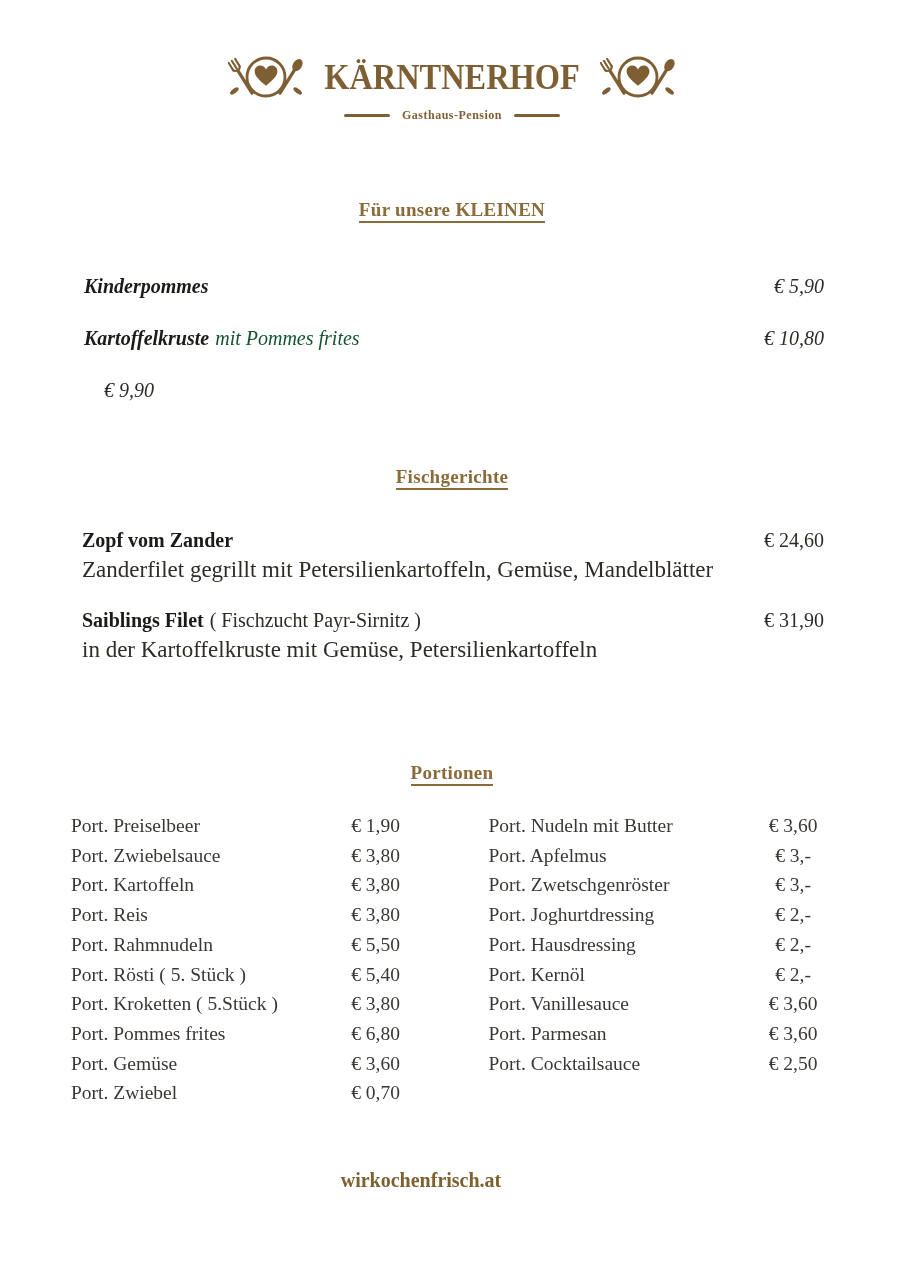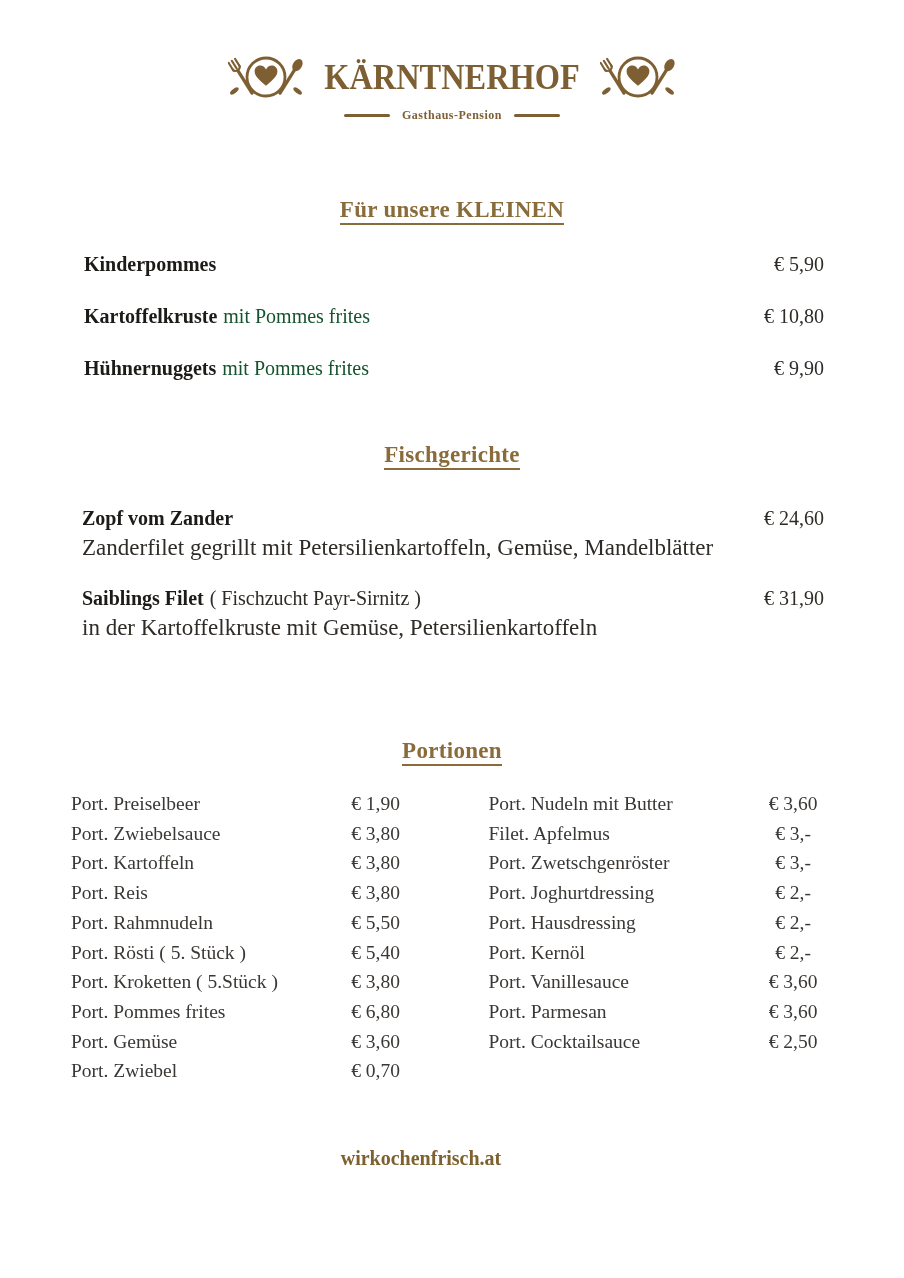--- a/index.html
+++ b/index.html
@@ -15,27 +15,27 @@
   .logo-title{
     font-size:36px;font-weight:bold;color:#7d5f33;letter-spacing:0px;
     display:inline-block;transform:scaleX(.9);transform-origin:center;
     white-space:nowrap;
   }
   .logo-sub{display:flex;align-items:center;gap:12px;margin-top:2px;color:#7d5f33;}
   .logo-sub .dash{width:46px;height:3px;background:#7d5f33;border-radius:2px;}
   .logo-sub .subtext{font-size:12px;font-weight:bold;letter-spacing:.5px;}
   .logo-icon{width:76px;height:58px;flex:0 0 auto;}
   
-  .section-title{text-align:center;font-size:23px;font-weight:bold;color:#8a6b3a;line-height:30px;}
+  .section-title{text-align:center;font-size:19px;font-weight:bold;color:#8a6b3a;line-height:30px;}
   .section-title .underlined{border-bottom:2px solid #8a6b3a;padding-bottom:1px;letter-spacing:.3px;}
   .st-kids{margin-top:72px;}
   .st-fish{margin-top:57px;}
   .st-portions{margin-top:93px;}
   
-  .menu-list{margin-top:24px;padding:0 64px 0 68px;}
+  .menu-list{margin-top:46px;padding:0 64px 0 68px;font-style:italic;}
   .menu-row{display:flex;justify-content:space-between;align-items:baseline;
     font-size:20px;line-height:30px;margin-bottom:22px;}
   .dish-name{font-weight:bold;color:#1d1b18;}
   .dish-desc{color:#14532d;margin-left:6px;}
   .dish-desc:empty{display:none;margin:0;}
   .dish-suffix{color:#2f2b27;margin-left:6px;font-weight:normal;}
   .dish-suffix:empty{display:none;margin:0;}
   .dish-price{color:#2f2b27;white-space:nowrap;margin-left:20px;}
   
   .fish-list{margin-top:33px;padding:0 64px 0 66px;}
@@ -109,21 +109,20 @@
   <div class="menu-list">
     <div class="menu-row">
       <span><span class="dish-name">Kinderpommes</span></span>
       <span class="dish-price">€ 5,90</span>
     </div>
     <div class="menu-row">
       <span><span class="dish-name">Kartoffelkruste</span><span class="dish-desc">mit Pommes frites</span></span>
       <span class="dish-price">€ 10,80</span>
     </div>
     <div class="menu-row">
-      <span><span class="dish-name">Hühnernuggets</span><span class="dish-desc">mit Pommes frites</span></span>
       <span class="dish-price">€ 9,90</span>
     </div>
   </div>
 
   <div class="section-title st-fish">
     <span class="underlined">Fischgerichte</span>
   </div>
 
   <div class="fish-list">
     <div class="fish-item">
@@ -188,21 +187,21 @@
           <span>Port. Zwiebel</span>
           <span class="portion-price">€ 0,70</span>
         </div>
     </div>
     <div class="col">
       <div class="portion-row">
           <span>Port. Nudeln mit Butter</span>
           <span class="portion-price">€ 3,60</span>
         </div>
       <div class="portion-row">
-          <span>Filet. Apfelmus</span>
+          <span>Port. Apfelmus</span>
           <span class="portion-price">€ 3,-</span>
         </div>
       <div class="portion-row">
           <span>Port. Zwetschgenröster</span>
           <span class="portion-price">€ 3,-</span>
         </div>
       <div class="portion-row">
           <span>Port. Joghurtdressing</span>
           <span class="portion-price">€ 2,-</span>
         </div>

